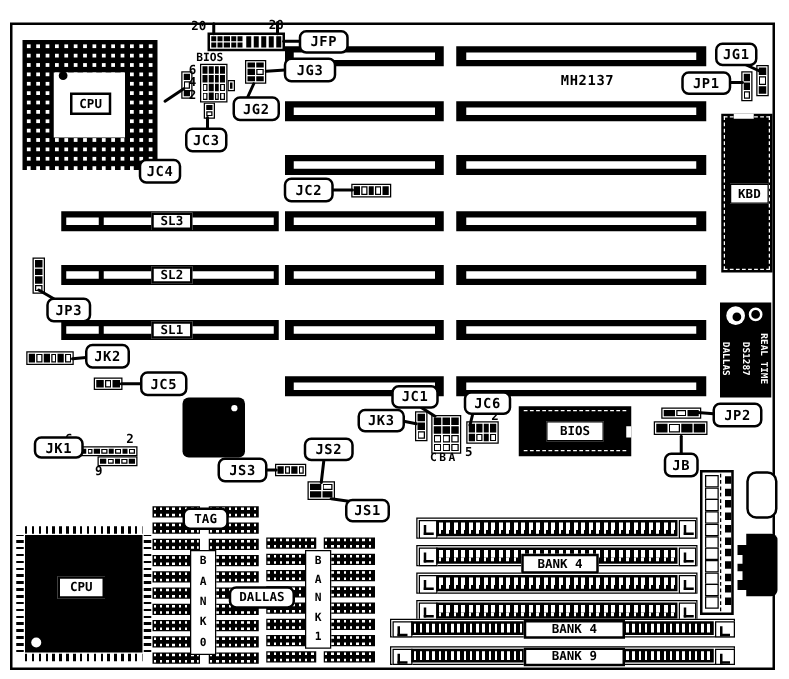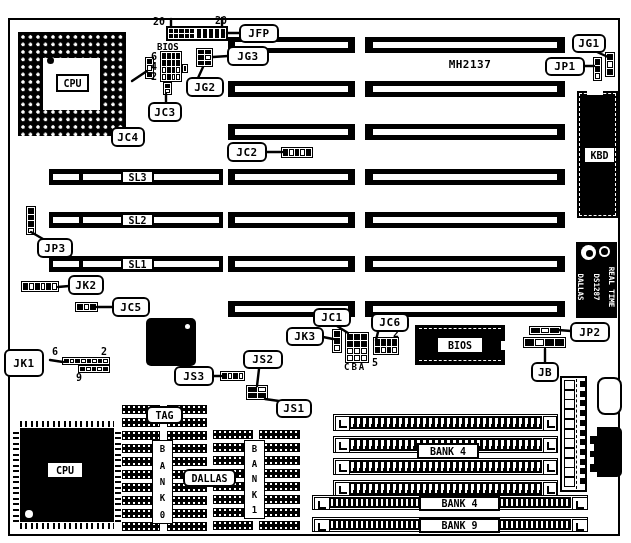--- a/index.html
+++ b/index.html
@@ -514,21 +514,21 @@
     <div class="abs callout" style="left: 227px; top: 46px; width: 42px; height: 20px;">JG3</div>
     <div class="abs callout" style="left: 186px; top: 77px; width: 38px; height: 20px;">JG2</div>
     <div class="abs callout" style="left: 111px; top: 79px; width: 34px; height: 20px; margin-top: 48px;">JC4</div>
     <div class="abs callout" style="left: 148px; top: 102px; width: 34px; height: 20px;">JC3</div>
     <div class="abs callout" style="left: 227px; top: 142px; width: 40px; height: 20px;">JC2</div>
     <div class="abs callout" style="left: 572px; top: 34px; width: 34px; height: 19px;">JG1</div>
     <div class="abs callout" style="left: 545px; top: 57px; width: 40px; height: 19px;">JP1</div>
     <div class="abs callout" style="left: 37px; top: 238px; width: 36px; height: 20px;">JP3</div>
     <div class="abs callout" style="left: 68px; top: 275px; width: 36px; height: 20px;">JK2</div>
     <div class="abs callout" style="left: 112px; top: 297px; width: 38px; height: 20px;">JC5</div>
-    <div class="abs callout" style="left: 4px; top: 349px; width: 40px; height: 28px;">JK1</div>
+    <div class="abs callout" style="left: 27px; top: 349px; width: 40px; height: 18px;">JK1</div>
     <div class="abs callout" style="left: 174px; top: 366px; width: 40px; height: 20px;">JS3</div>
     <div class="abs callout" style="left: 243px; top: 350px; width: 40px; height: 19px;">JS2</div>
     <div class="abs callout" style="left: 276px; top: 399px; width: 36px; height: 19px;">JS1</div>
     <div class="abs callout" style="left: 286px; top: 327px; width: 38px; height: 19px;">JK3</div>
     <div class="abs callout" style="left: 313px; top: 308px; width: 38px; height: 19px;">JC1</div>
     <div class="abs callout" style="left: 371px; top: 313px; width: 38px; height: 19px;">JC6</div>
     <div class="abs callout" style="left: 570px; top: 322px; width: 40px; height: 20px;">JP2</div>
     <div class="abs callout" style="left: 531px; top: 362px; width: 28px; height: 20px;">JB</div>
     <div class="abs pn" style="left: 153px; top: 17px;">20</div>
     <div class="abs pn" style="left: 215px; top: 16px;">20</div>

